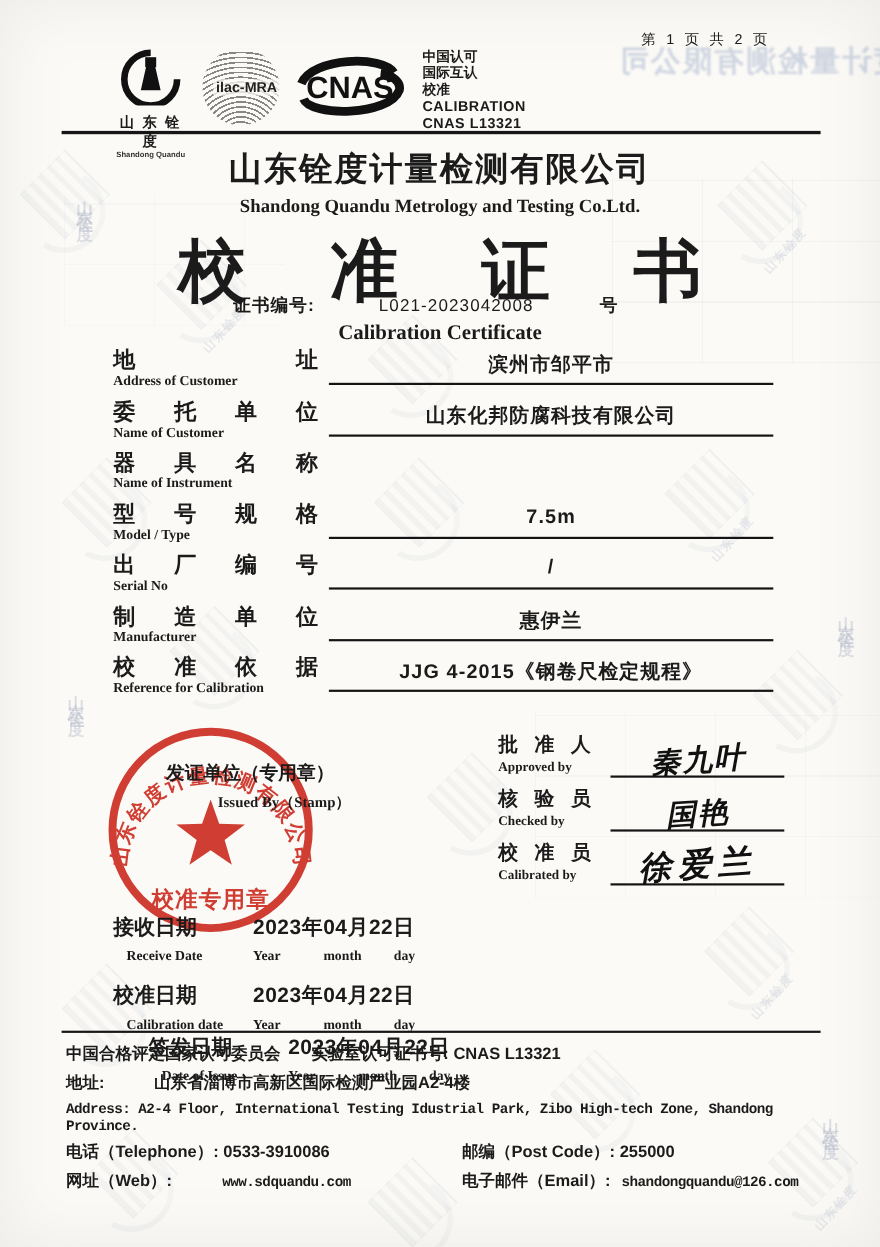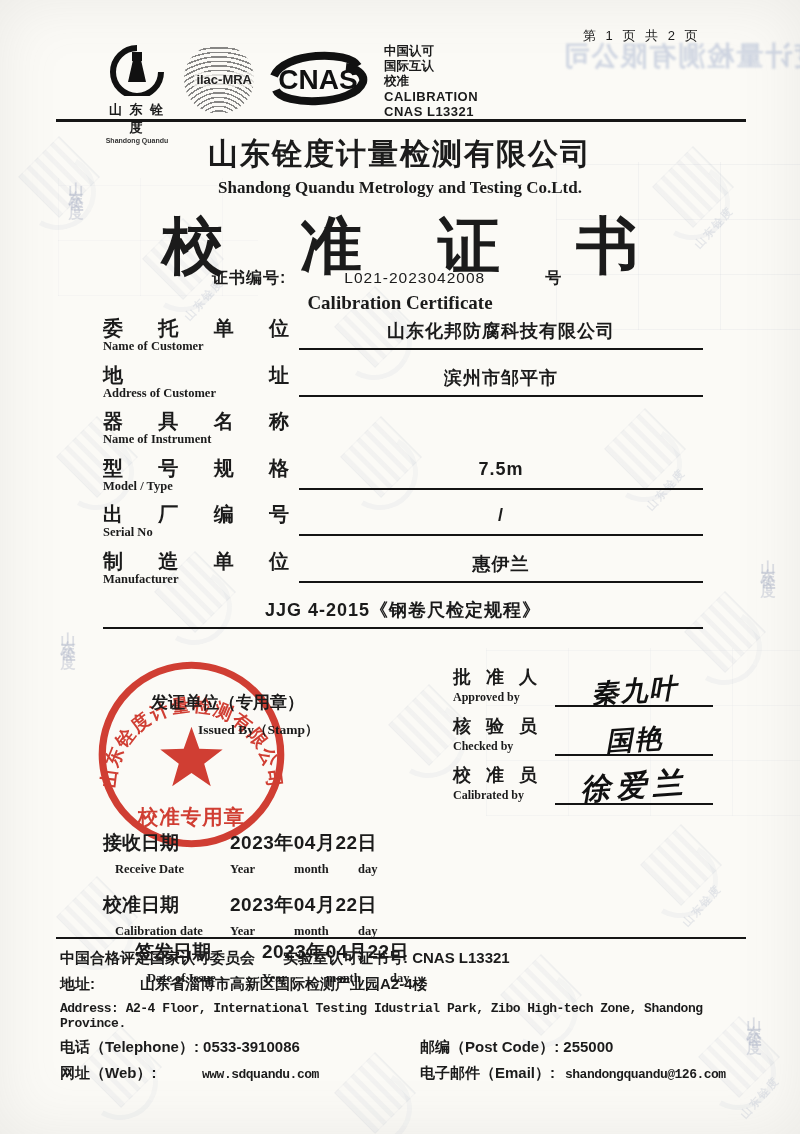--- a/index.html
+++ b/index.html
@@ -251,34 +251,34 @@
 
   <div class="certno">
     <span class="lab">证书编号:</span>
     <span class="val">L021-2023042008</span>
     <span class="suf">号</span>
   </div>
 
   <div class="fields">
     <div class="frow">
       <div class="flab">
+          <div class="cn">地址</div>
+          <div class="en serif">Address of Customer</div>
+        </div>
+      <div class="fval">滨州市邹平市</div>
+    </div>
+    <div class="frow">
+      <div class="flab">
           <div class="cn">委托单位</div>
           <div class="en serif">Name of Customer</div>
         </div>
       <div class="fval">山东化邦防腐科技有限公司</div>
     </div>
     <div class="frow">
       <div class="flab">
-          <div class="cn">地址</div>
-          <div class="en serif">Address of Customer</div>
-        </div>
-      <div class="fval">滨州市邹平市</div>
-    </div>
-    <div class="frow">
-      <div class="flab">
           <div class="cn">器具名称</div>
           <div class="en serif">Name of Instrument</div>
         </div>
     </div>
     <div class="frow">
       <div class="flab">
           <div class="cn">型号规格</div>
           <div class="en serif">Model / Type</div>
         </div>
       <div class="fval">7.5m</div>
@@ -291,20 +291,24 @@
       <div class="fval">/</div>
     </div>
     <div class="frow">
       <div class="flab">
           <div class="cn">制造单位</div>
           <div class="en serif">Manufacturer</div>
         </div>
       <div class="fval">惠伊兰</div>
     </div>
     <div class="frow">
+      <div class="flab">
+          <div class="cn">校准依据</div>
+          <div class="en serif">Reference for Calibration</div>
+        </div>
       <div class="fval">JJG 4-2015《钢卷尺检定规程》</div>
     </div>
   </div>
 
   <svg class="stamp" viewBox="0 0 195 195">
     <circle cx="97" cy="97" r="87" fill="none" stroke="#cd2f23" stroke-width="7"></circle>
     <path id="arcTop" d="M 22,130 A 75,75 0 1 1 172,130" fill="none"></path>
     <text font-size="18" font-weight="bold" fill="#cd2f23" font-family="Liberation Sans, sans-serif">
       <textPath href="#arcTop" startOffset="0" textLength="235" lengthAdjust="spacing">山东铨度计量检测有限公司</textPath>
     </text>

